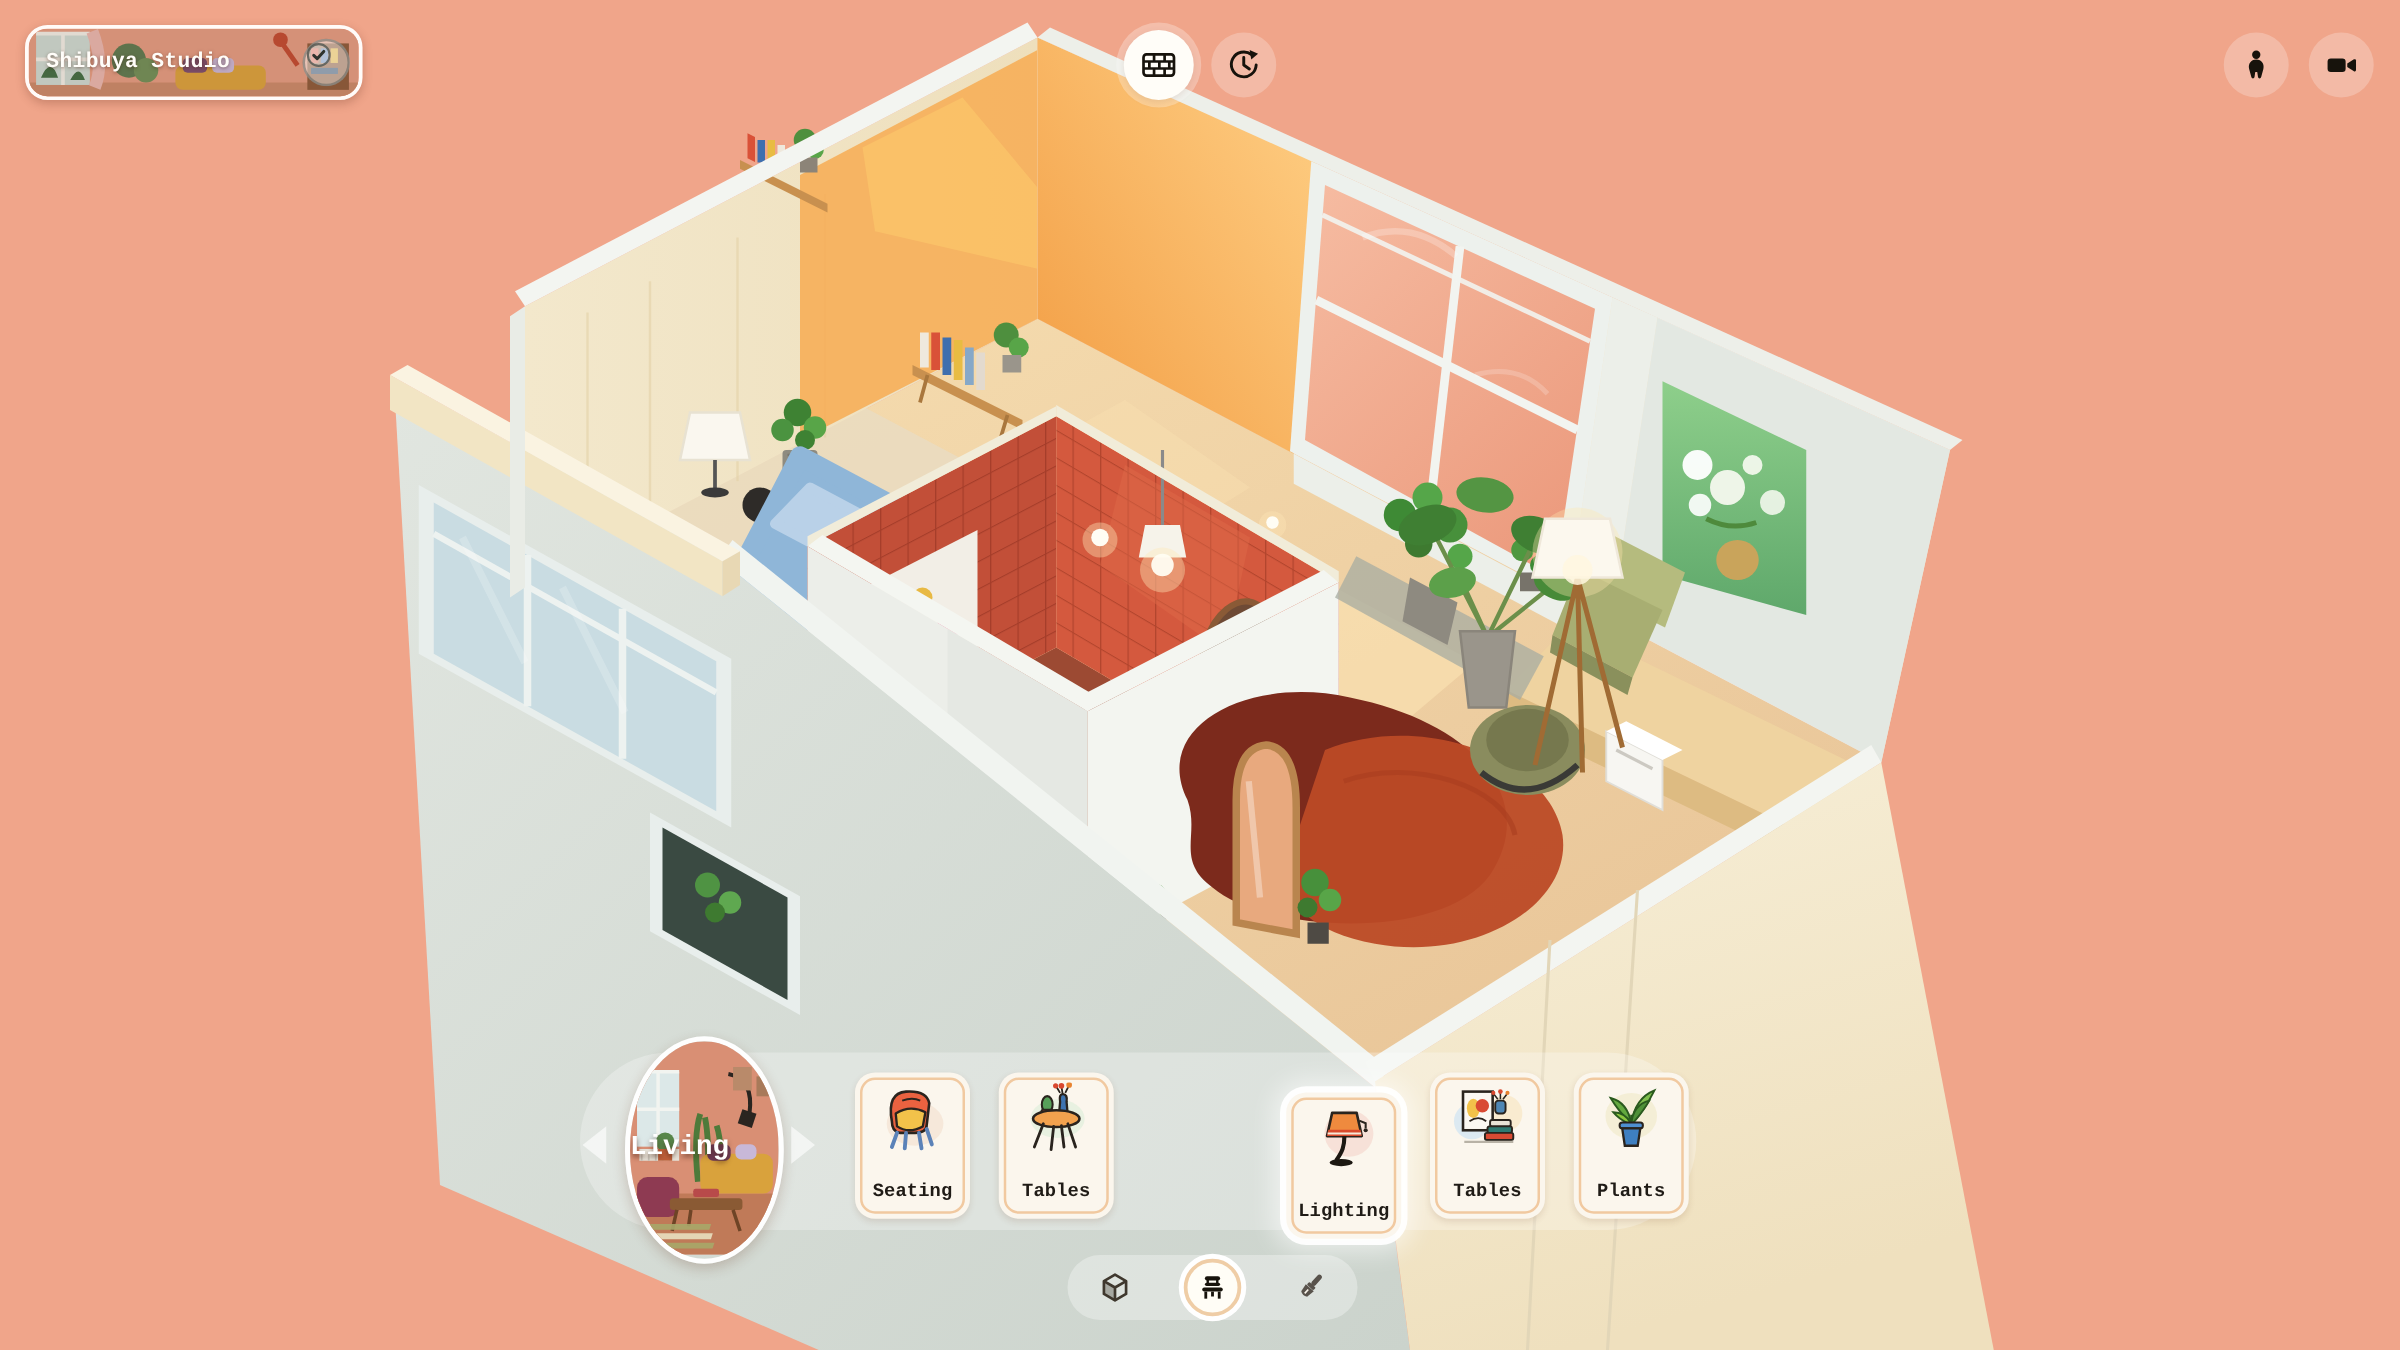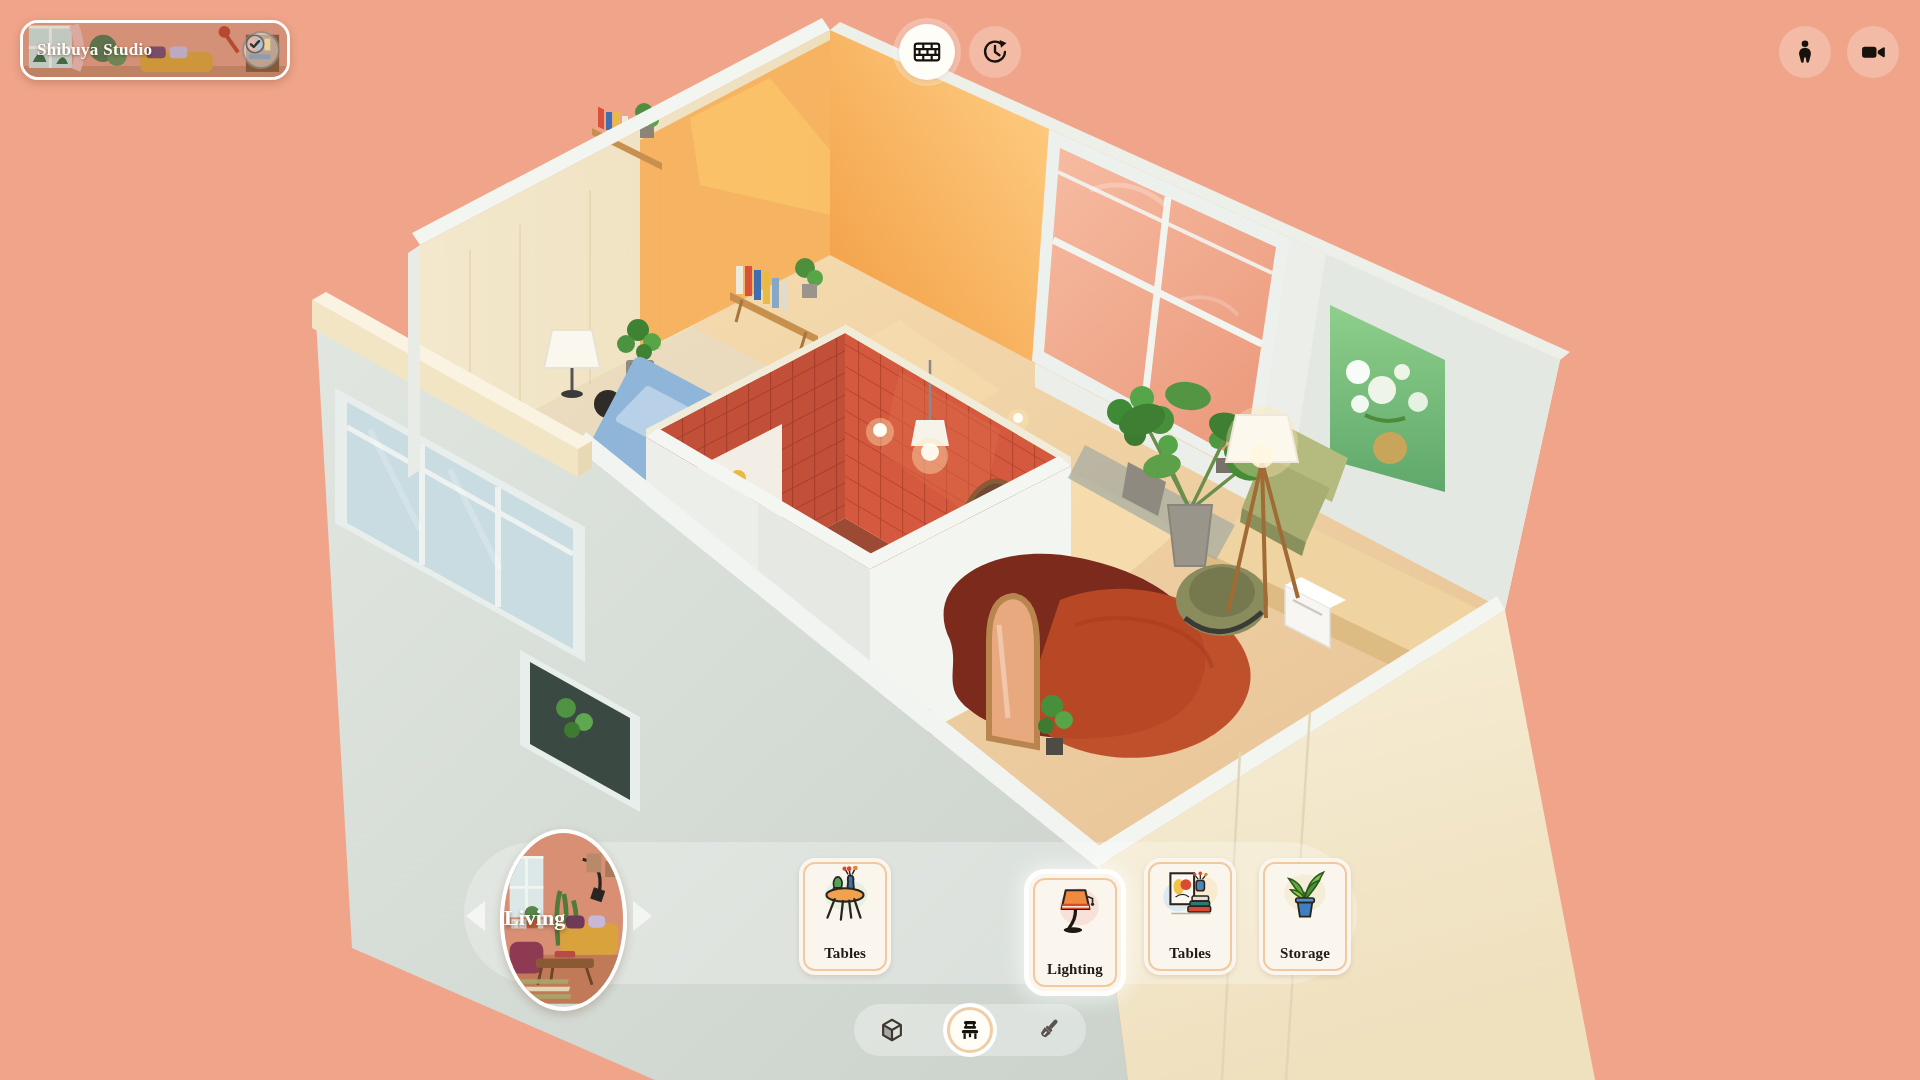--- a/index.html
+++ b/index.html
@@ -1,18 +1,18 @@
 <!DOCTYPE html>
 <html style="--bg: #F0A58A;"><head>
 <meta charset="utf-8">
 <style>
   html,body{margin:0;padding:0;background:#F0A58A;}
   *{box-sizing:border-box;}
   .stage{position:relative;width:1920px;height:1080px;overflow:hidden;background:var(--bg,#F0A58A);
-         font-family:Liberation Serif, serif;padding-left:28px;}
+         font-family:Liberation Mono, monospace;padding-left:28px;}
   .scene-svg{position:absolute;inset:0;width:1920px;height:1080px;display:block;}
 
   
   .chip{position:absolute;left:20px;top:20px;width:270px;height:60px;border-radius:18px;
         border:3px solid rgba(255,255,255,.95);overflow:hidden;cursor:pointer;
         box-shadow:0 3px 8px rgba(90,40,25,.25);}
   .chip svg{position:absolute;inset:0;}
   .chip-title{position:absolute;left:14px;top:50%;transform:translateY(-50%);
         color:#FFFDF9;font-size:17px;font-weight:bold;letter-spacing:.3px;
         text-shadow:0 1px 3px rgba(70,35,20,.55);white-space:nowrap;}
@@ -466,20 +466,30 @@
       <g opacity="0.9">
         <rect x="10" y="156" width="110" height="5" fill="#A8A86A" transform="skewX(-18)"></rect>
         <rect x="14" y="164" width="110" height="5" fill="#E8E0C0" transform="skewX(-18)"></rect>
         <rect x="18" y="172" width="110" height="5" fill="#A8A86A" transform="skewX(-18)"></rect>
       </g>
     </svg>
     <div class="room-label">Living</div>
   </div>
   <button class="nav-arrow right"></button>
 
+  <div class="cat-card" id="card-0">
+    <svg class="cat-icon" viewBox="0 0 64 60">
+      <ellipse cx="34" cy="32" rx="22" ry="17" fill="#F4E2D2" opacity="0.7"></ellipse>
+      <path d="M16,30 Q12,8 27,7 Q43,6 45,16 L43,33 Q43,39 34,39 L22,39 Q16,38 16,30 Z" fill="#EA6240" stroke="#2A241E" stroke-width="2" stroke-linejoin="round"></path>
+      <path d="M19,24 Q30,17 42,23 L40,34 Q29,40 20,34 Z" fill="#F2C24A" stroke="#2A241E" stroke-width="1.8" stroke-linejoin="round"></path>
+      <path d="M24,14 Q32,11 38,14" stroke="#2A241E" stroke-width="1.6" fill="none"></path>
+      <path d="M20,39 L16,50 M27,39 L26,51 M37,39 L39,51 M43,36 L47,48" stroke="#5B82B8" stroke-width="3" stroke-linecap="round"></path>
+    </svg>
+    <div class="cat-label">Seating</div>
+  </div>
   <div class="cat-card" id="card-1">
     <svg class="cat-icon" viewBox="0 0 64 60">
       <ellipse cx="33" cy="28" rx="21" ry="15" fill="#DFF0DC" opacity="0.7"></ellipse>
       <path d="M37,9 Q41,9 40,15 L41,26 L34,26 L35,15 Q34,9 37,9 Z" fill="#3E74B0" stroke="#2A241E" stroke-width="1.8"></path>
       <path d="M37,9 L36,3 M39,8 L42,2 M35,8 L32,3" stroke="#2A241E" stroke-width="1.4"></path>
       <circle cx="36" cy="2.5" r="2.2" fill="#D9482F"></circle>
         <circle cx="42" cy="1.8" r="2.2" fill="#E8832F"></circle>
         <circle cx="31.5" cy="2.5" r="2" fill="#D9482F"></circle>
       <ellipse cx="25" cy="17" rx="4.2" ry="6.5" fill="#57A05A" stroke="#2A241E" stroke-width="1.6"></ellipse>
       <rect x="20.5" y="21" width="9" height="5.5" rx="1.5" fill="#C85A3A" stroke="#2A241E" stroke-width="1.5"></rect>
@@ -525,21 +535,21 @@
     <svg class="cat-icon" viewBox="0 0 64 60">
       <ellipse cx="32" cy="26" rx="20" ry="18" fill="#F2ECCF" opacity="0.8"></ellipse>
       <path d="M32,32 C30,20 24,14 16,12 C22,22 26,26 31,31 Z" fill="#63A93F" stroke="#2A5A1E" stroke-width="1.5"></path>
       <path d="M32,32 C34,18 40,10 50,6 C44,18 38,26 33,31 Z" fill="#7FBF4E" stroke="#2A5A1E" stroke-width="1.5"></path>
       <path d="M32,32 C33,22 38,16 46,14 C41,23 36,28 33,32 Z" fill="#4E9138" stroke="#2A5A1E" stroke-width="1.5"></path>
       <path d="M32,32 C29,26 24,23 18,23 C23,29 28,31 31,32.5 Z" fill="#8CC63F" stroke="#2A5A1E" stroke-width="1.5"></path>
       <line x1="32" y1="33" x2="32" y2="25" stroke="#2A5A1E" stroke-width="1.6"></line>
       <rect x="23" y="31" width="18" height="4.5" rx="2" fill="#4E8FD1" stroke="#2A241E" stroke-width="1.6"></rect>
       <path d="M25,35.5 L39,35.5 L37,49 L27,49 Z" fill="#3E7FC1" stroke="#2A241E" stroke-width="1.8"></path>
     </svg>
-    <div class="cat-label">Storage</div>
+    <div class="cat-label">Plants</div>
   </div>
 
   <div class="mode-bar">
     <button class="mode-btn">
       <svg width="28" height="28" viewBox="0 0 30 30">
         <polygon points="15,4 24.5,9.5 24.5,20.5 15,26 5.5,20.5 5.5,9.5" fill="none" stroke="#3F382E" stroke-width="2.3" stroke-linejoin="round"></polygon>
         <polygon points="5.5,9.5 15,15 15,26 5.5,20.5" fill="#3F382E" opacity="0.35"></polygon>
         <path d="M5.5,9.5 L15,15 L24.5,9.5 M15,15 L15,26" fill="none" stroke="#3F382E" stroke-width="2.3" stroke-linejoin="round"></path>
       </svg>
     </button>

